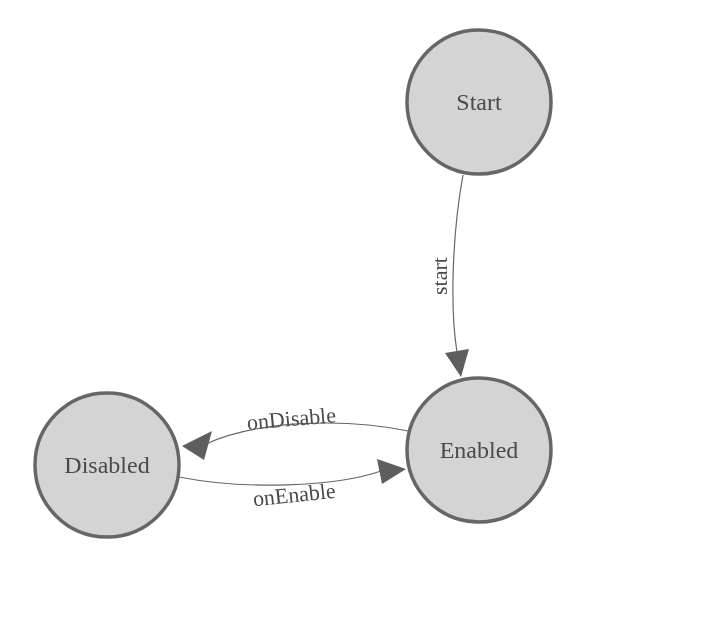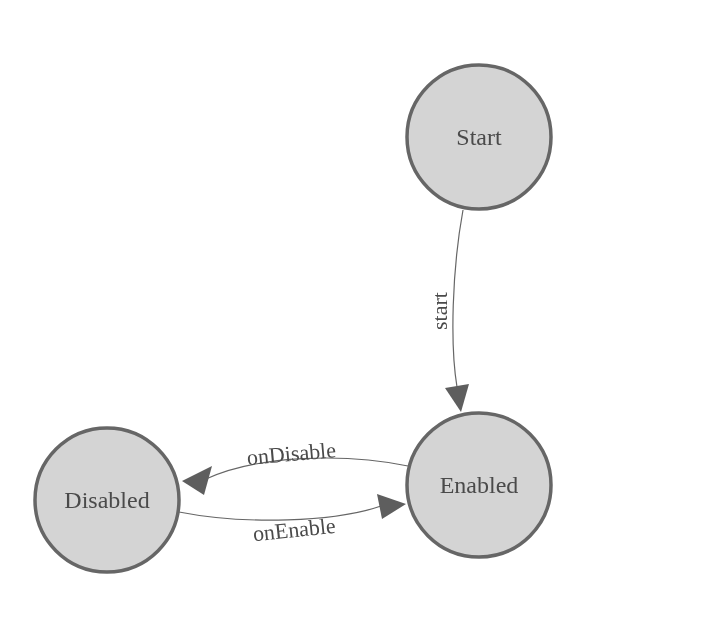--- a/index.html
+++ b/index.html
@@ -9,21 +9,20 @@
     width: 702px;
     height: 633px;
     overflow: hidden;
     font-family: "Liberation Serif", "DejaVu Serif", serif;
   }
   .stage {
     position: relative;
     width: 702px;
     height: 525px;
     background: var(--background, #ffffff);
-    margin-top: 35px;
   }
   svg { display: block; }
   .node circle {
     fill: var(--node_fill, #d4d4d4);
     stroke: var(--node_stroke, #666666);
     stroke-width: 3.5;
   }
   .node text {
     fill: var(--label_text, #4a4a4a);
     font-size: 24px;

